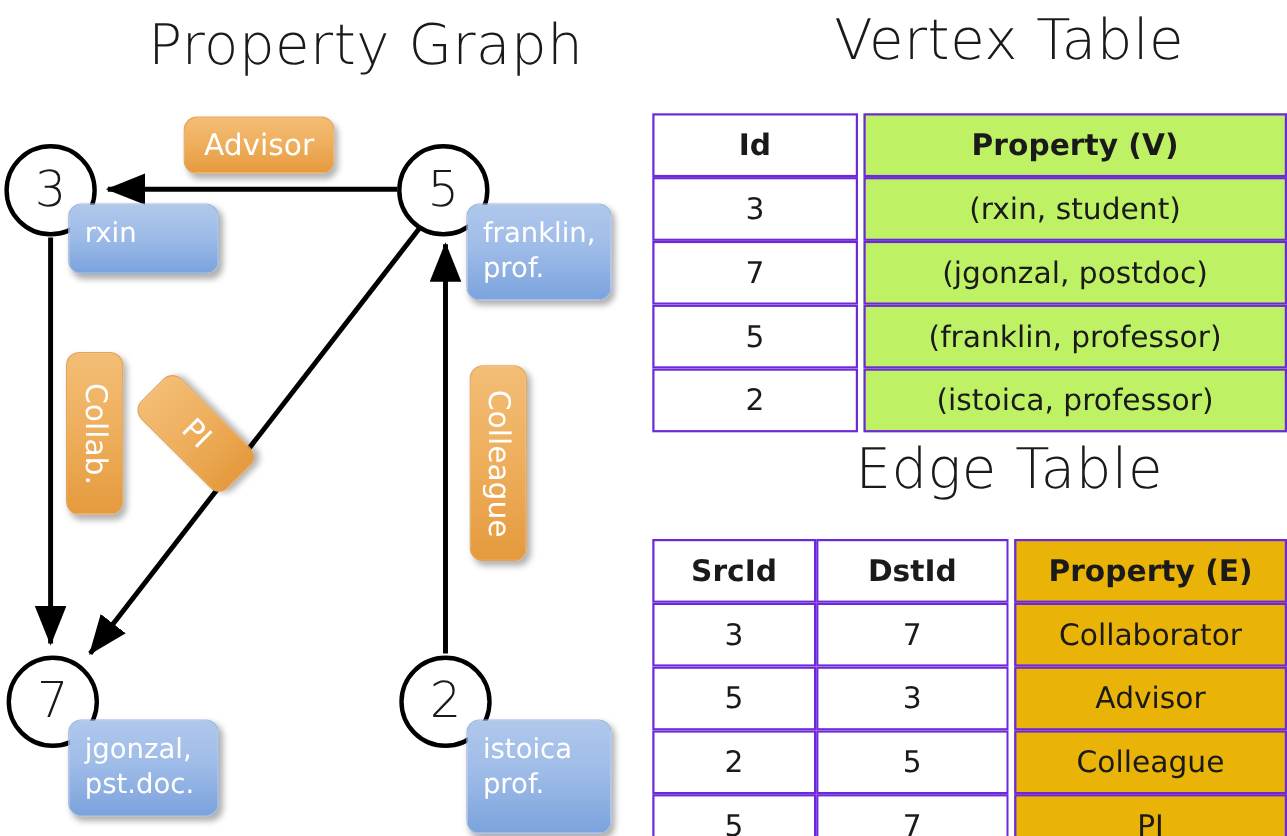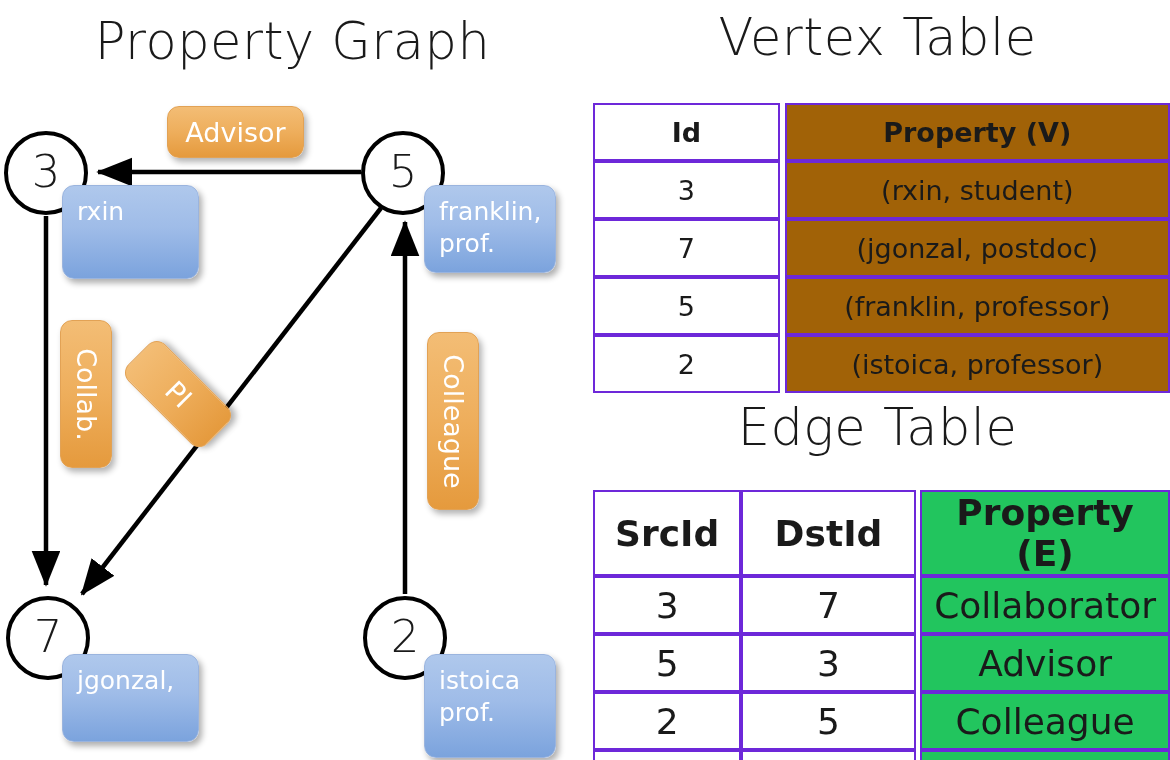--- a/index.html
+++ b/index.html
@@ -10,20 +10,21 @@
   }
   .stage{position:absolute;left:0;top:0;width:1170px;height:760px;}
 
   
   .title{
     position:absolute;text-align:center;
     font-weight:300;color:#1a1a1a;
     font-family:"DejaVu Sans", sans-serif;
     letter-spacing:.5px;
     white-space:nowrap;
+    padding-left:40px;
   }
   #title-property-graph{left:0;top:12px;width:585px;font-size:51px;line-height:60px;}
   #title-vertex-table{left:585px;top:8px;width:585px;font-size:51px;line-height:60px;}
   #title-edge-table{left:585px;top:398px;width:585px;font-size:51px;line-height:60px;}
 
   
   #graph-area{position:absolute;left:0;top:0;width:585px;height:760px;}
   #graph-svg{position:absolute;left:0;top:0;width:585px;height:760px;}
 
   .node{
@@ -70,31 +71,31 @@
     font-family:"DejaVu Sans", sans-serif;
     font-weight:400;
     color:#1a1a1a;
     text-align:center;
     vertical-align:middle;
     padding:0;
   }
   .tbl th{font-weight:bold;}
   .hdr-plain{background:#ffffff;}
   .cell-plain{background:#ffffff;}
-  .hdr-blue,.cell-blue{background:#a16207;}
-  .hdr-peach,.cell-peach{background:#22c55e;}
+  .hdr-blue,.cell-blue{background:#bef264;}
+  .hdr-peach,.cell-peach{background:#eab308;}
   .gapcol{border:none !important;background:#ffffff;width:5px;padding:0;}
 
   #vertex-table{left:593px;top:103px;}
   #vertex-table td,#vertex-table th{height:54px;font-size:27px;}
   #vertex-table .c-id{width:185px;}
   #vertex-table .c-prop{width:385px;}
 
   #edge-table{left:593px;top:490px;}
-  #edge-table td,#edge-table th{height:54px;font-size:36px;}
+  #edge-table td,#edge-table th{height:54px;font-size:27px;}
   #edge-table .c-src{width:148px;}
   #edge-table .c-dst{width:176px;}
   #edge-table .c-prop{width:248px;}
 </style>
 </head>
 <body>
 
 <div class="stage">
 
   <div class="title" id="title-property-graph">Property Graph</div>
@@ -125,29 +126,30 @@
     <div class="node" style="left:361px;top:131px;">
       <span>5</span>
     </div>
     <div class="node" style="left:6px;top:596px;">
       <span>7</span>
     </div>
     <div class="node" style="left:363px;top:596px;">
       <span>2</span>
     </div>
 
-    <div class="vbox" style="left:62px;top:185px;width:137px;height:94px;">
+    <div class="vbox" style="left:62px;top:185px;width:137px;height:64px;">
       <div>rxin</div>
     </div>
     <div class="vbox" style="left:424px;top:185px;width:132px;height:88px;">
       <div>franklin,</div>
       <div>prof.</div>
     </div>
     <div class="vbox" style="left:62px;top:654px;width:137px;height:88px;">
       <div>jgonzal,</div>
+      <div>pst.doc.</div>
     </div>
     <div class="vbox" style="left:424px;top:654px;width:132px;height:104px;">
       <div>istoica</div>
       <div>prof.</div>
     </div>
 
     <div class="ebox" style="left:167px;top:106px;width:137px;height:52px;">
       <span>Advisor</span>
     </div>
     <div class="ebox vert" style="left:60px;top:320px;width:52px;height:148px;">

